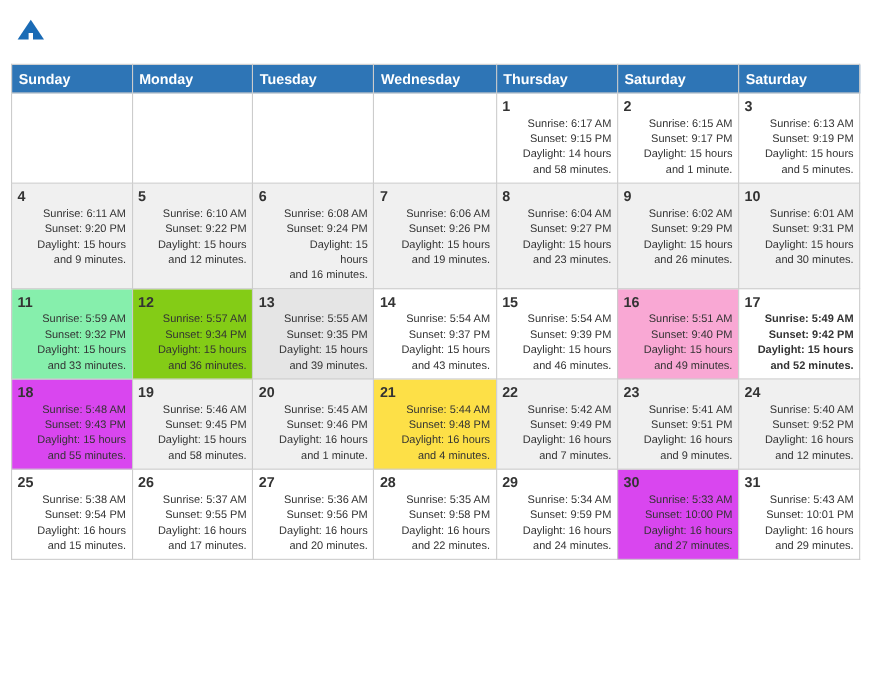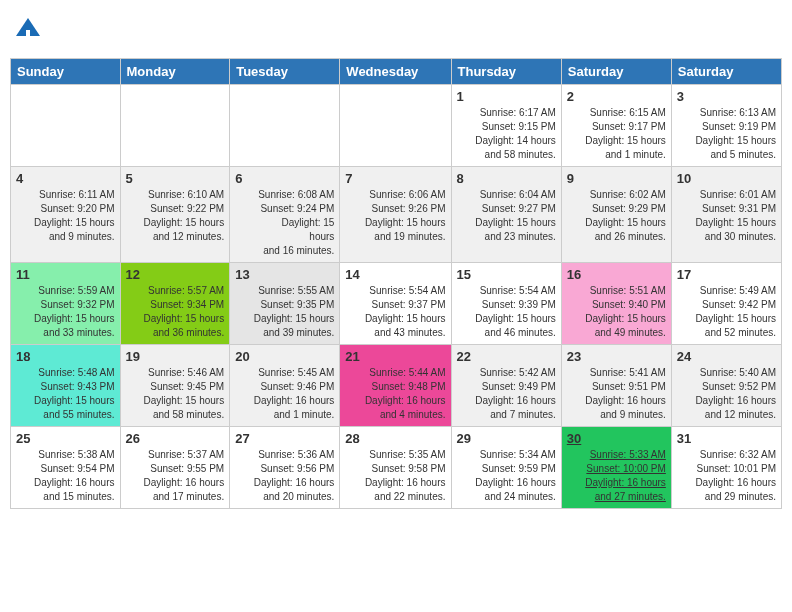--- a/index.html
+++ b/index.html
@@ -246,49 +246,49 @@
         </td>
         <td style="background: #f9a8d4;">
           <span class="day-number">16</span>
           <div class="day-info" style="white-space: pre-line;">Sunrise: 5:51 AM
 Sunset: 9:40 PM
 Daylight: 15 hours
 and 49 minutes.</div>
         </td>
         <td style="background: rgb(255, 255, 255);">
           <span class="day-number">17</span>
-          <div class="day-info" style="white-space: pre-line;">Sunrise: 5:49 AM
+          <div class="day-info" style="white-space: pre-line; font-weight: bold;">Sunrise: 5:49 AM
 Sunset: 9:42 PM
 Daylight: 15 hours
 and 52 minutes.</div>
         </td>
       </tr>
       <tr>
-        <td style="background: #5eead4; margin-top: 39px;">
+        <td style="background: #d946ef; margin-top: 39px;">
           <span class="day-number">18</span>
           <div class="day-info" style="white-space: pre-line;">Sunrise: 5:48 AM
 Sunset: 9:43 PM
 Daylight: 15 hours
 and 55 minutes.</div>
         </td>
         <td style="background: rgb(240, 240, 240);">
           <span class="day-number">19</span>
           <div class="day-info" style="white-space: pre-line;">Sunrise: 5:46 AM
 Sunset: 9:45 PM
 Daylight: 15 hours
 and 58 minutes.</div>
         </td>
         <td style="background: rgb(240, 240, 240);">
           <span class="day-number">20</span>
           <div class="day-info" style="white-space: pre-line;">Sunrise: 5:45 AM
 Sunset: 9:46 PM
 Daylight: 16 hours
 and 1 minute.</div>
         </td>
-        <td style="background: #ec4899;">
+        <td style="background: #fde047;">
           <span class="day-number">21</span>
           <div class="day-info" style="white-space: pre-line;">Sunrise: 5:44 AM
 Sunset: 9:48 PM
 Daylight: 16 hours
 and 4 minutes.</div>
         </td>
         <td style="background: rgb(240, 240, 240);">
           <span class="day-number">22</span>
           <div class="day-info" style="white-space: pre-line;">Sunrise: 5:42 AM
 Sunset: 9:49 PM
@@ -339,29 +339,29 @@
 Daylight: 16 hours
 and 22 minutes.</div>
         </td>
         <td style="background: rgb(255, 255, 255);">
           <span class="day-number">29</span>
           <div class="day-info" style="white-space: pre-line;">Sunrise: 5:34 AM
 Sunset: 9:59 PM
 Daylight: 16 hours
 and 24 minutes.</div>
         </td>
-        <td style="background: #22c55e; text-decoration: underline;">
+        <td style="background: #d946ef;">
           <span class="day-number">30</span>
           <div class="day-info" style="white-space: pre-line;">Sunrise: 5:33 AM
 Sunset: 10:00 PM
 Daylight: 16 hours
 and 27 minutes.</div>
         </td>
         <td style="background: rgb(255, 255, 255);">
           <span class="day-number">31</span>
-          <div class="day-info" style="white-space: pre-line;">Sunrise: 6:32 AM
+          <div class="day-info" style="white-space: pre-line;">Sunrise: 5:43 AM
 Sunset: 10:01 PM
 Daylight: 16 hours
 and 29 minutes.</div>
         </td>
       </tr>
     </tbody>
 </table>
 
 </body></html>

